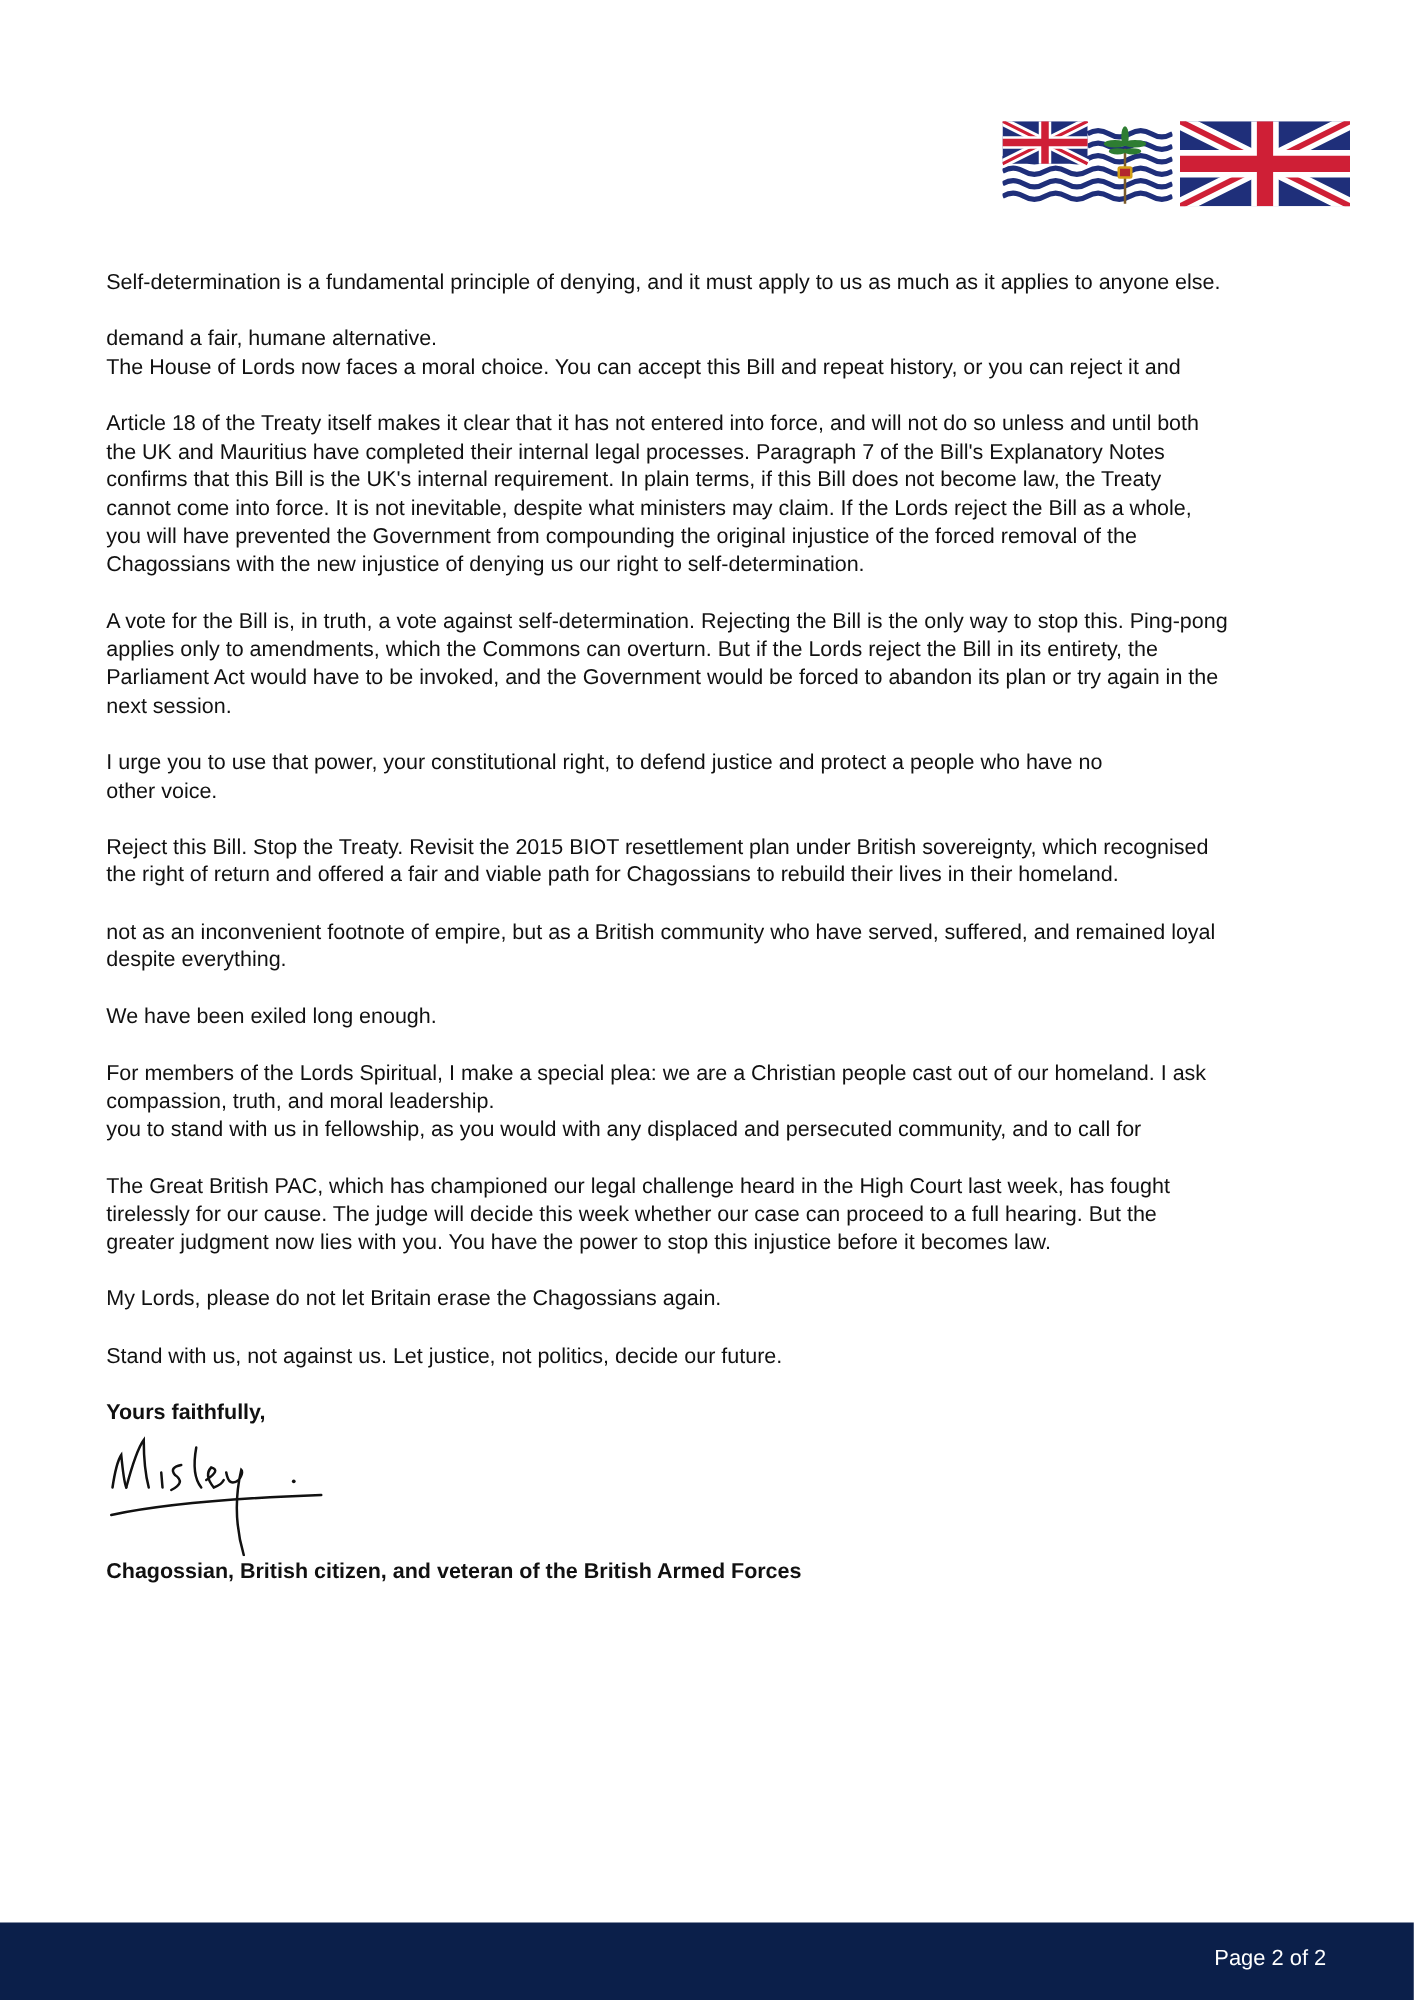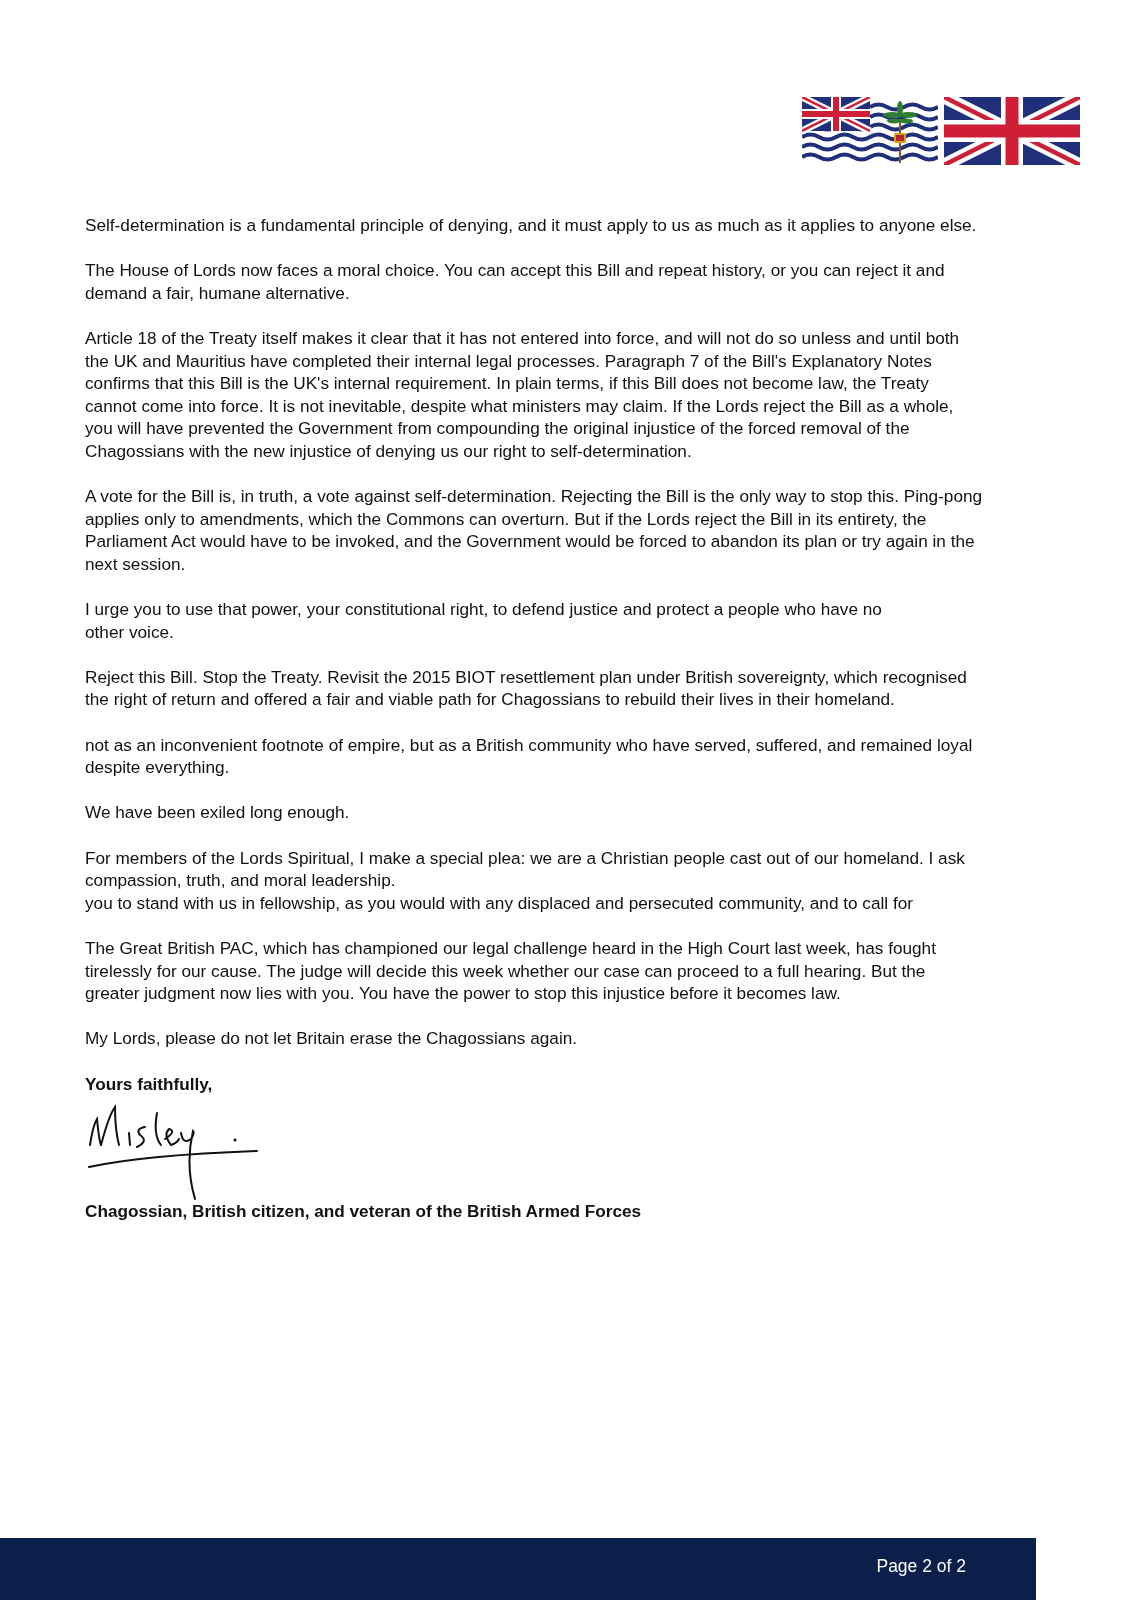--- a/index.html
+++ b/index.html
@@ -6,21 +6,21 @@
   body { width: 1131px; height: 1600px; background: #ffffff; position: relative; overflow: hidden;
          font-family: "Liberation Sans", sans-serif; color: #111111; }
   .flags { position: absolute; top: 97px; left: 802px; display: flex; gap: 6px; }
   .flag { width: 136px; height: 68px; display: block; }
   .body { position: absolute; left: 85px; top: 214px; width: 1010px; font-size: 17.2px; line-height: 22.6px; }
   .para { margin: 0 0 22.6px 0; }
   .line { display: block; white-space: nowrap; }
   .bold { font-weight: normal; }
   .sign { margin: 0; font-weight: bold; }
   .sig { display: block; width: 180px; height: 105px; margin: 0 0 0 0; }
-  .footer { position: absolute; left: 0; top: 1538px; width: 1036px; height: 62px; background: #0b1f4a; }
+  .footer { position: absolute; left: 0; top: 1538px; width: 1131px; height: 62px; background: #0b1f4a; }
   .page-num { position: absolute; right: 70px; top: 18px; color: #ffffff; font-size: 17.5px; }
 </style>
 </head>
 <body>
 
 <div class="flags">
   <svg class="flag" viewBox="0 0 136 68">
     <rect width="136" height="68" fill="#ffffff"></rect>
     <g stroke="#1f2f7a" stroke-width="4" fill="none">
       <path d="M0 30 q8.5 -5 17 0 t17 0 t17 0 t17 0 t17 0 t17 0 t17 0 t17 0"></path>
@@ -56,22 +56,22 @@
     <path d="M68 0 V68 M0 34 H136" stroke="#cf1f36" stroke-width="13"></path>
   </svg>
 </div>
 
 <div class="body">
   <div id="paras">
       <p class="para">
         <span class="line">Self-determination is a fundamental principle of denying, and it must apply to us as much as it applies to anyone else.</span>
       </p>
       <p class="para">
+        <span class="line">demand a fair, humane alternative.</span>
         <span class="line">The House of Lords now faces a moral choice. You can accept this Bill and repeat history, or you can reject it and</span>
-        <span class="line">demand a fair, humane alternative.</span>
       </p>
       <p class="para">
         <span class="line">Article 18 of the Treaty itself makes it clear that it has not entered into force, and will not do so unless and until both</span>
         <span class="line">the UK and Mauritius have completed their internal legal processes. Paragraph 7 of the Bill's Explanatory Notes</span>
         <span class="line">confirms that this Bill is the UK's internal requirement. In plain terms, if this Bill does not become law, the Treaty</span>
         <span class="line">cannot come into force. It is not inevitable, despite what ministers may claim. If the Lords reject the Bill as a whole,</span>
         <span class="line">you will have prevented the Government from compounding the original injustice of the forced removal of the</span>
         <span class="line">Chagossians with the new injustice of denying us our right to self-determination.</span>
       </p>
       <p class="para">
@@ -101,20 +101,23 @@
         <span class="line">you to stand with us in fellowship, as you would with any displaced and persecuted community, and to call for</span>
       </p>
       <p class="para">
         <span class="line">The Great British PAC, which has championed our legal challenge heard in the High Court last week, has fought</span>
         <span class="line">tirelessly for our cause. The judge will decide this week whether our case can proceed to a full hearing. But the</span>
         <span class="line">greater judgment now lies with you. You have the power to stop this injustice before it becomes law.</span>
       </p>
       <p class="para">
         <span class="line">My Lords, please do not let Britain erase the Chagossians again.</span>
       </p>
+      <p class="para">
+        <span class="line">Stand with us, not against us. Let justice, not politics, decide our future.</span>
+      </p>
     </div>
   <p class="sign">Yours faithfully,</p>
   <svg class="sig" viewBox="0 0 180 105">
     <g fill="none" stroke="#111" stroke-width="2" stroke-linecap="round">
       <path d="M5 50 Q8 30 12 24 Q14 45 16 50"></path>
       <path d="M16 50 Q24 20 30 12 Q30 35 34 50"></path>
       <path d="M44 38 L45 50"></path>
       <path d="M60 32 Q50 34 55 40 Q64 46 52 52"></path>
       <path d="M72 18 Q68 40 76 50"></path>
       <path d="M80 44 Q92 36 84 34 Q78 40 86 50 Q92 48 94 44"></path>

